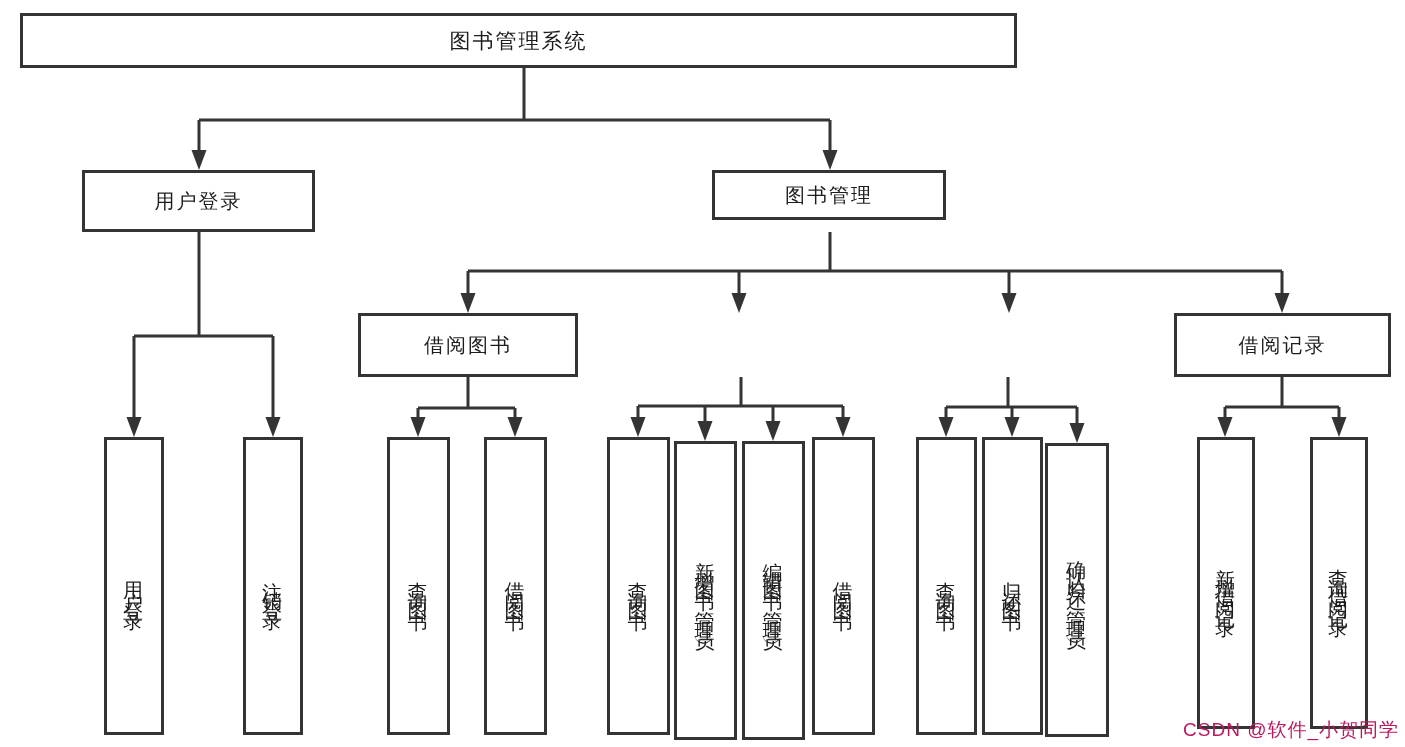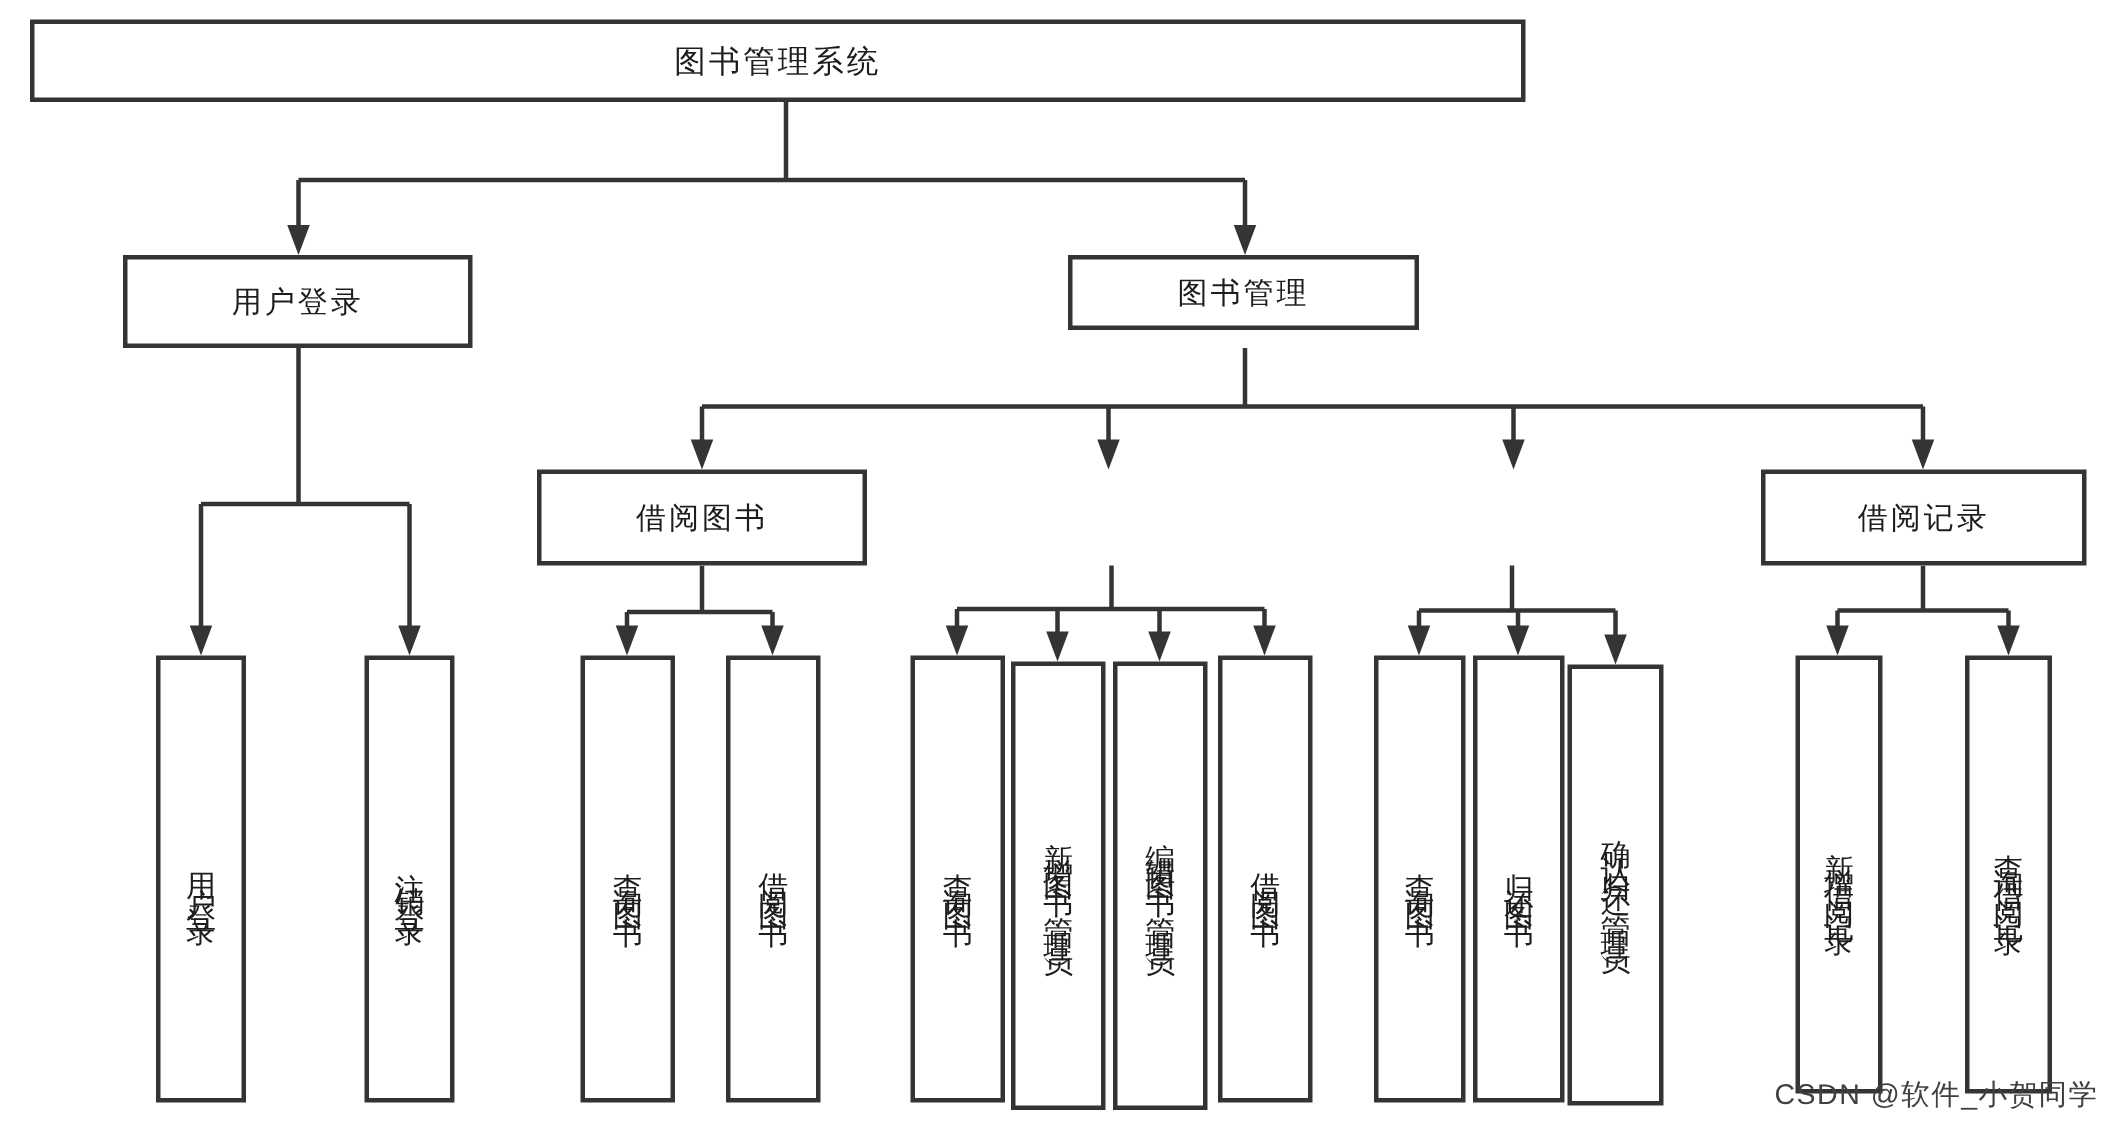--- a/index.html
+++ b/index.html
@@ -16,21 +16,21 @@
   .node .lbl {
     font-size:20px; color:#1d1d1d; letter-spacing:2px; white-space:nowrap;
   }
   .node.root .lbl { font-size:21px; }
   .node.v .lbl {
     writing-mode:vertical-rl; text-orientation:mixed;
     letter-spacing:10px; font-size:20px;
   }
   .watermark {
     position:absolute; right:6px; bottom:4px;
-    font-size:19px; color:#404040; letter-spacing:1px;
+    font-size:19px; color:#be185d; letter-spacing:1px;
   }
 </style>
 </head>
 <body>
 
 <div id="stage">
 
   <svg id="wires" viewBox="0 0 1405 747">
     <g stroke="#343434" stroke-width="3" fill="none">
 

